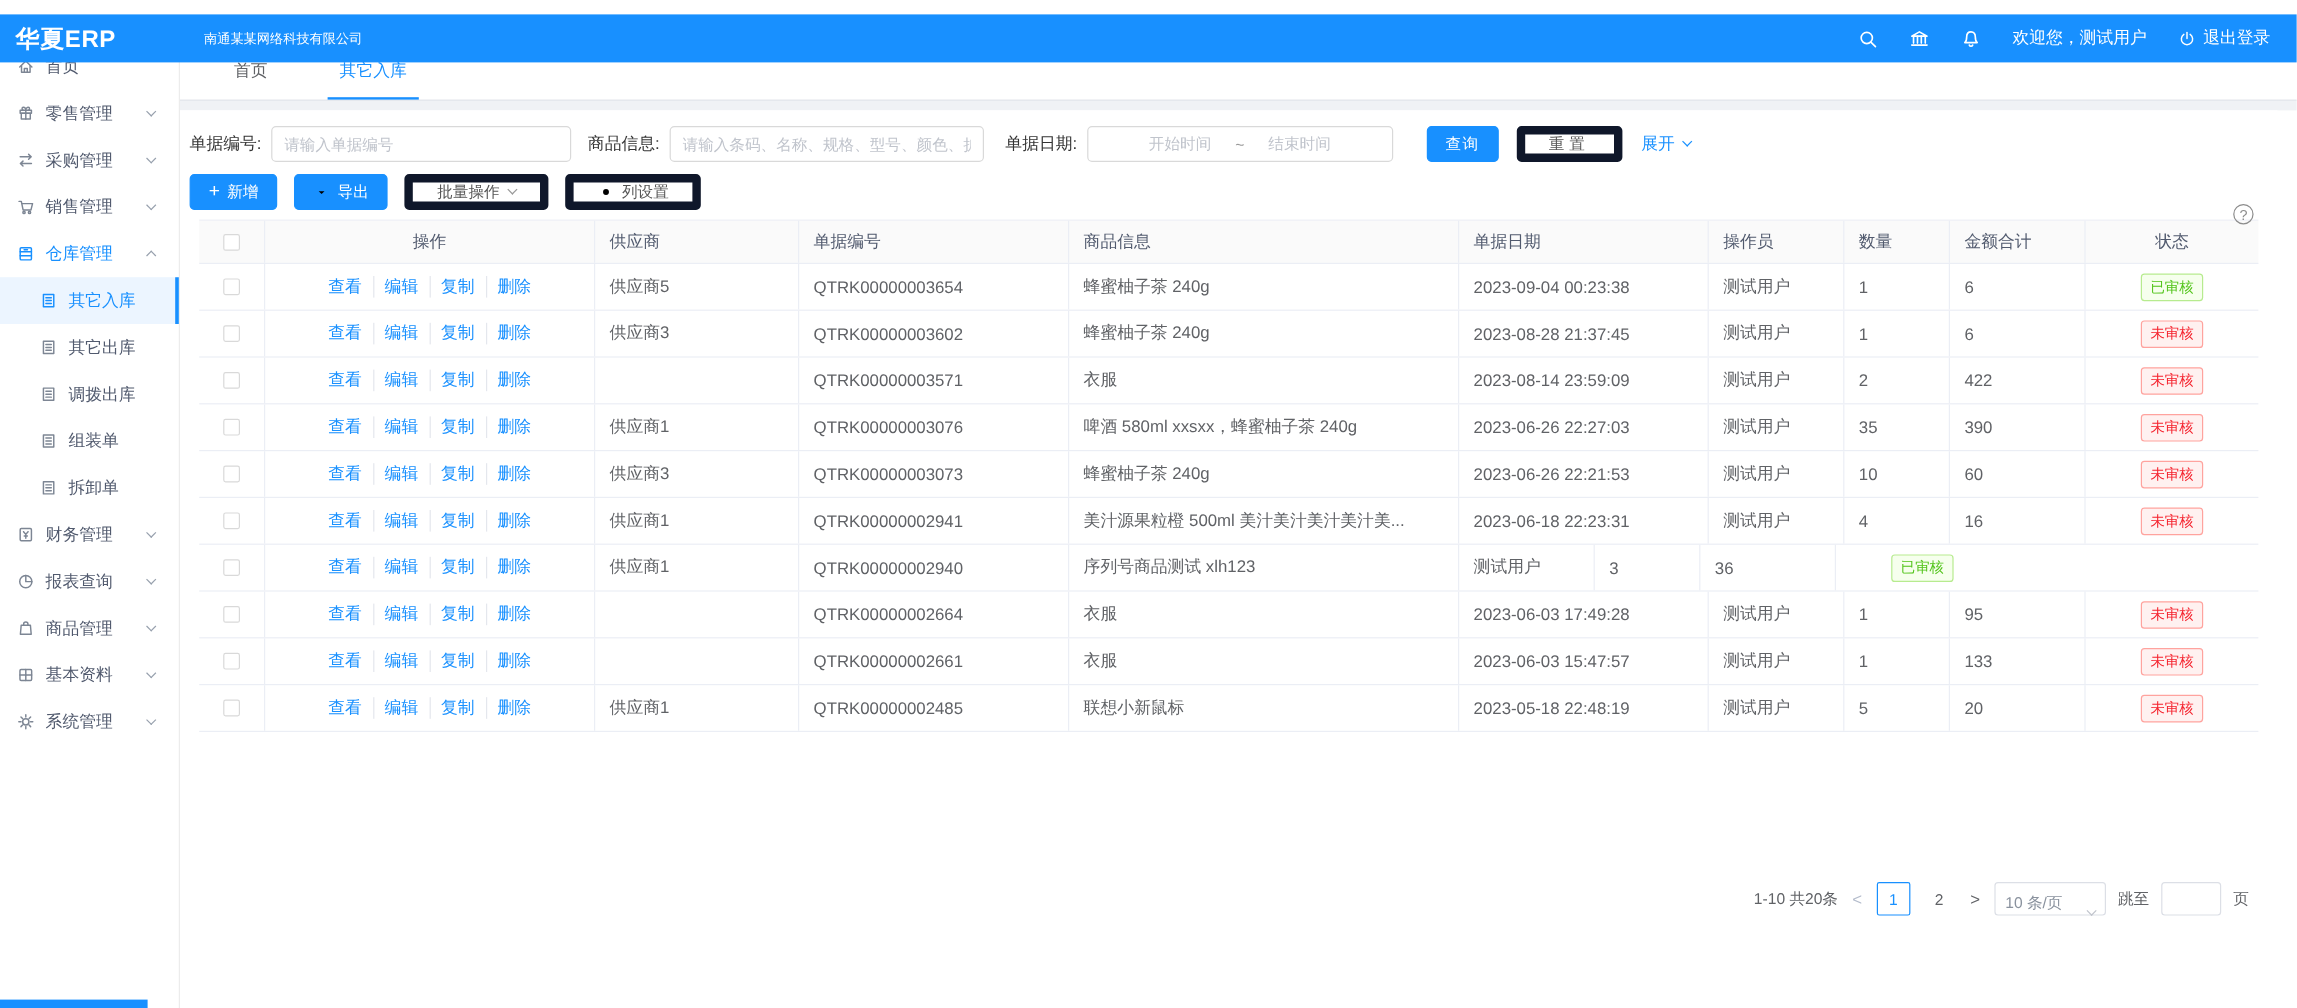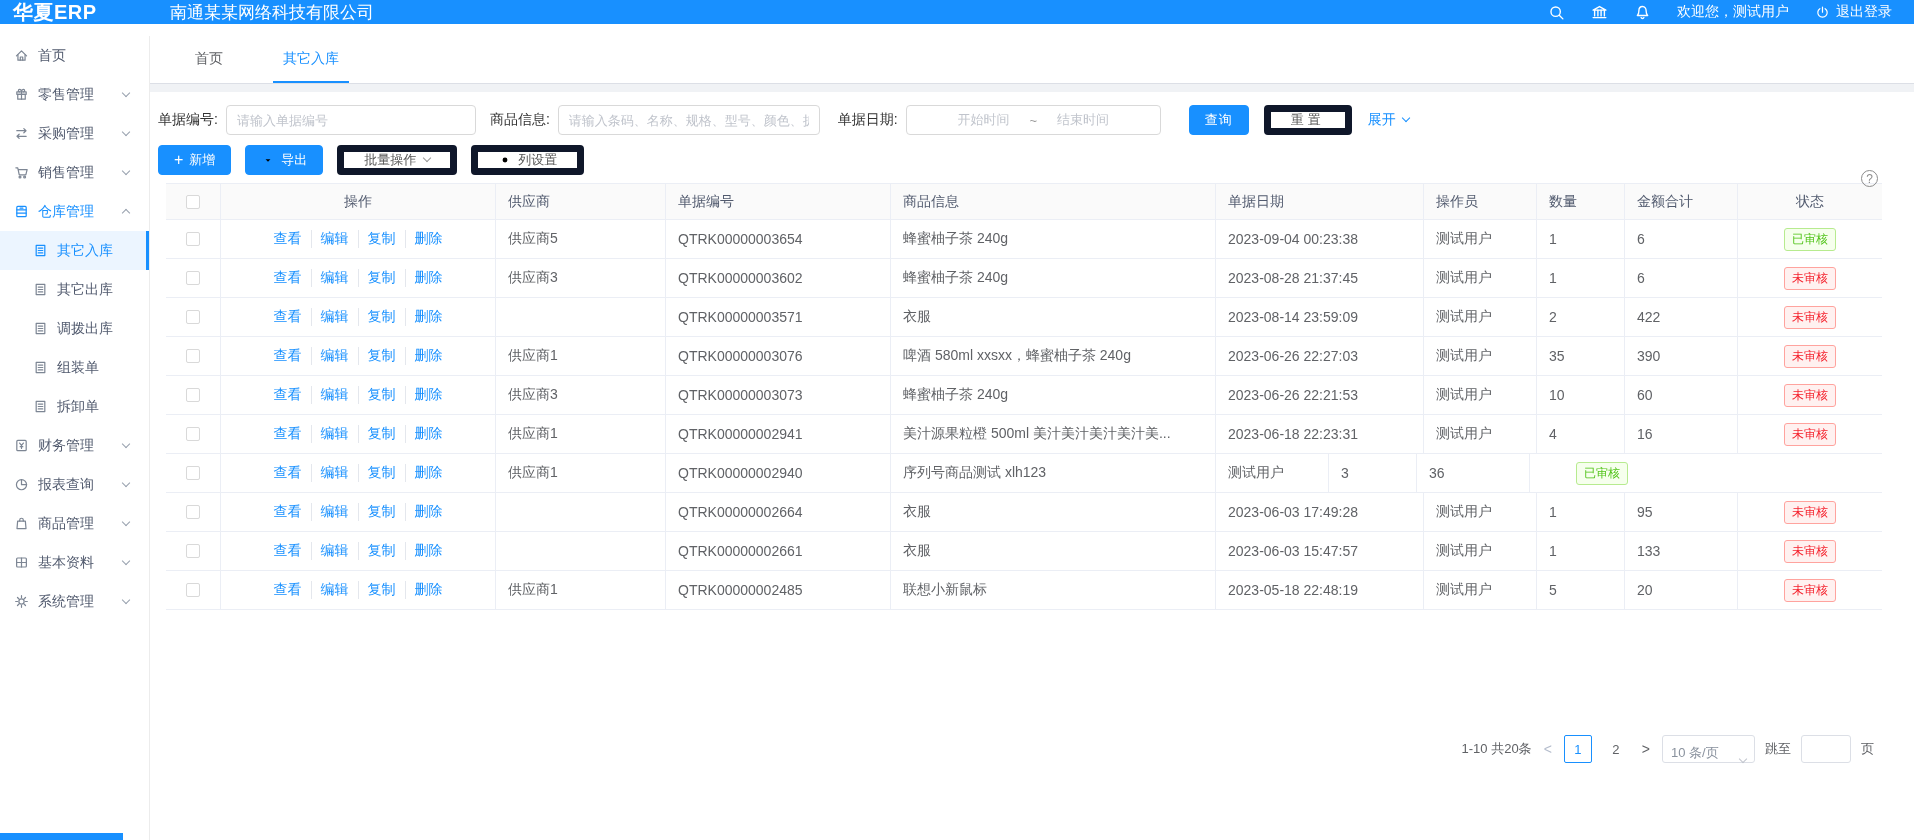--- a/index.html
+++ b/index.html
@@ -1,23 +1,23 @@
 <!DOCTYPE html>
 <html><head>
 <meta charset="utf-8">
 <style>
   * { margin:0; padding:0; box-sizing:border-box; }
   html,body { width:1914px; height:840px; overflow:hidden; background:#fff;
     font-family:"Liberation Sans","DejaVu Sans",sans-serif; position:relative; }
 
   
-  .topbar { position:absolute; top:0; left:0; width:100%; height:24px; background:#1890ff;
+  .topbar { position:absolute; top:12px; left:0; width:100%; height:40px; background:#1890ff;
     display:flex; align-items:center; color:#fff; z-index:20; }
   .logo { width:150px; padding-left:13px; font-size:20px; font-weight:bold; letter-spacing:.5px; }
-  .company { font-size:17px; margin-left:20px; }
+  .company { font-size:11px; margin-left:20px; }
   .top-right { margin-left:auto; display:flex; align-items:center; gap:26px; padding-right:22px; }
   .tico { width:17px; height:17px; color:#fff; cursor:pointer; display:block; }
   .welcome { font-size:14px; }
   .logout { display:flex; align-items:center; gap:6px; font-size:14px; cursor:pointer; }
   .logout .tico { width:15px; height:15px; }
 
   
   .mi,.tico,.ic { fill:none; stroke:currentColor; stroke-width:1.3; stroke-linecap:round; stroke-linejoin:round; }
 
   

